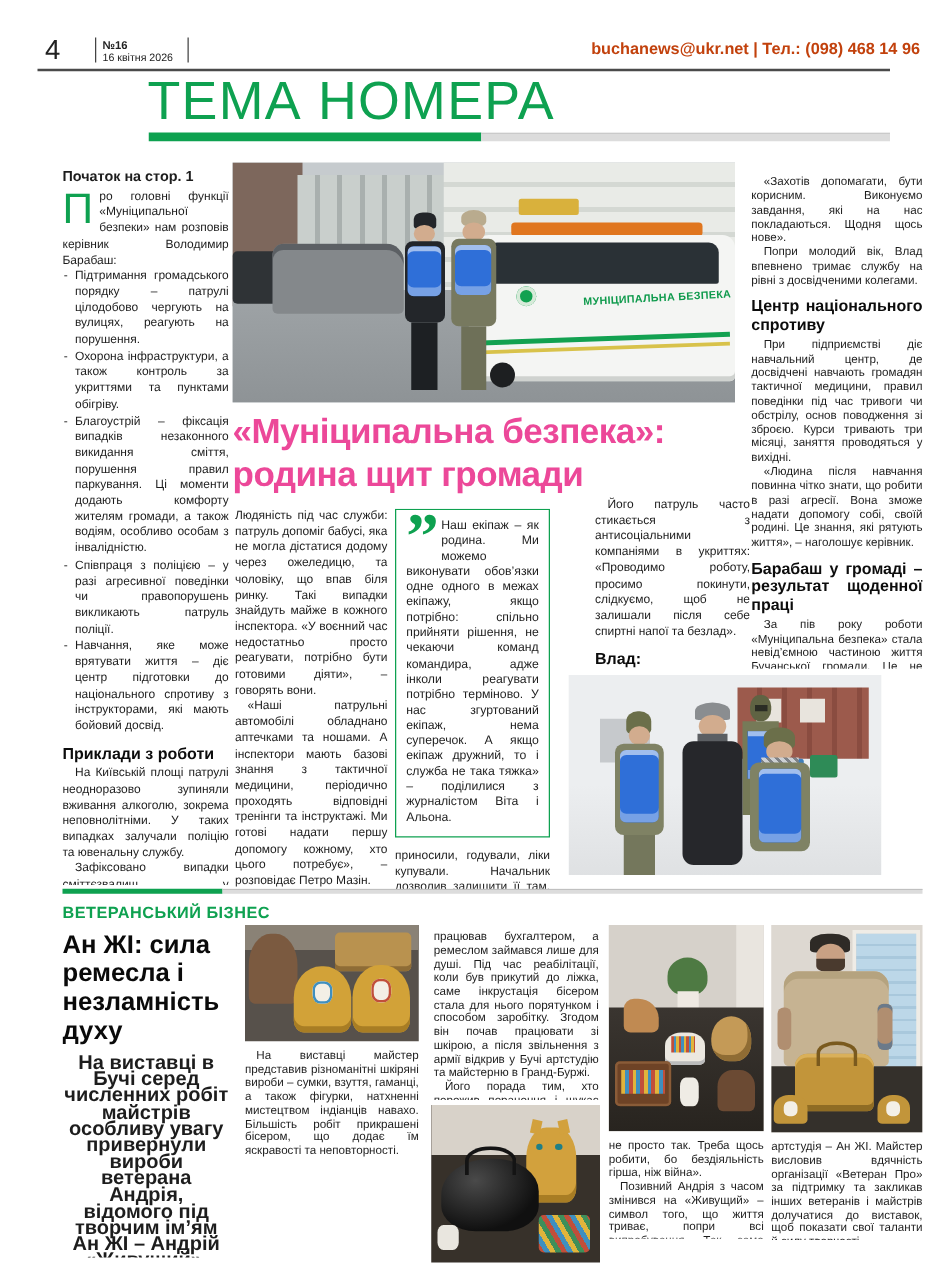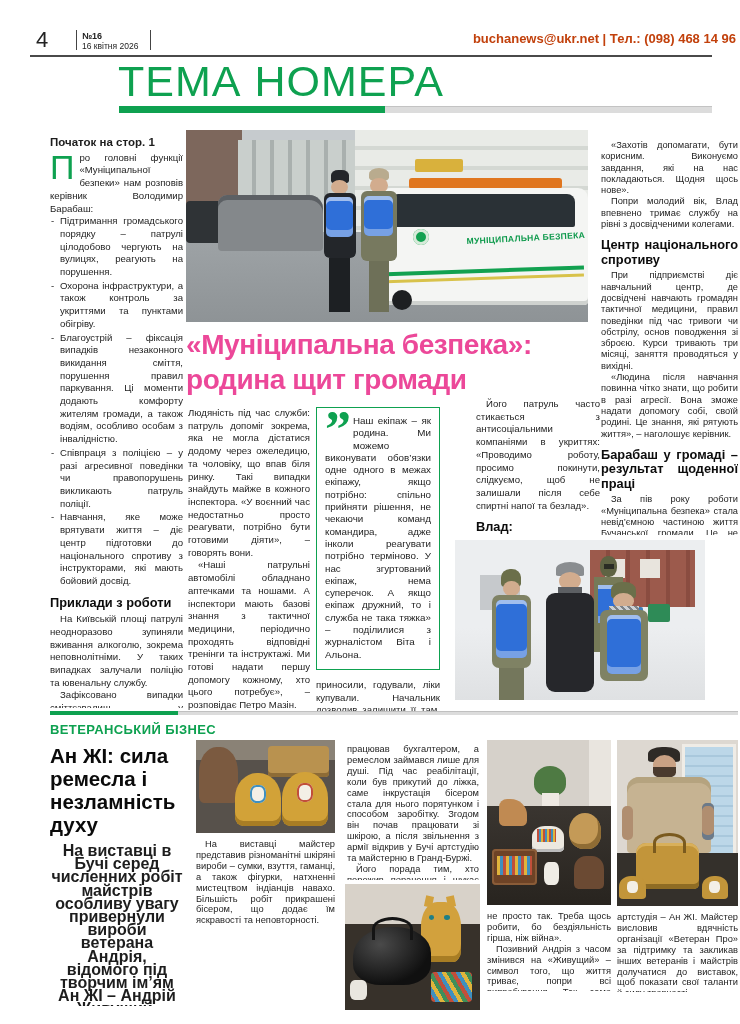--- a/index.html
+++ b/index.html
@@ -130,21 +130,21 @@
       <div class="ph" style="left:24%;top:64%;width:52%;height:36%;background:#6e7058;"></div>
     </div>
   </div>
 
   <div class="abs headline" style="left:186px;top:327px;width:414px;">
     <div>«Муніципальна безпека»:</div>
     <div>родина щит громади</div>
   </div>
 
   <div class="abs col body-text" style="left:188px;top:407px;width:122px;height:306px;">
-    <p class="ni">Людяність під час служби: патруль допоміг зокрема, яка не могла дістатися додому через ожеледицю, та чоловіку, що впав біля ринку. Такі випадки знайдуть майже в кожного інспектора. «У воєнний час недостатньо просто реагувати, потрібно бути готовими діяти», – говорять вони.</p>
+    <p class="ni">Людяність під час служби: патруль допоміг бабусі, яка не могла дістатися додому через ожеледицю, та чоловіку, що впав біля ринку. Такі випадки знайдуть майже в кожного інспектора. «У воєнний час недостатньо просто реагувати, потрібно бути готовими діяти», – говорять вони.</p>
     <p>«Наші патрульні автомобілі обладнано аптечками та ношами. А інспектори мають базові знання з тактичної медицини, періодично проходять відповідні тренінги та інструктажі. Ми готові надати першу допомогу кожному, хто цього потребує», – розповідає Петро Мазін.</p>
 
   </div>
 
   <div class="abs col" style="left:316px;top:407px;width:124px;height:306px;">
     <div class="quote-box">
       <span class="qmark">”</span>
       <div class="qtext">Наш екіпаж – як родина. Ми можемо виконувати обов’язки одне одного в межах екіпажу, якщо потрібно: спільно прийняти рішення, не чекаючи команд командира, адже інколи реагувати потрібно терміново. У нас згуртований екіпаж, нема суперечок. А якщо екіпаж дружний, то і служба не така тяжка» – поділилися з журналістом Віта і Альона.</div>
     </div>
     <div class="body-text" style="margin-top:9px;">

